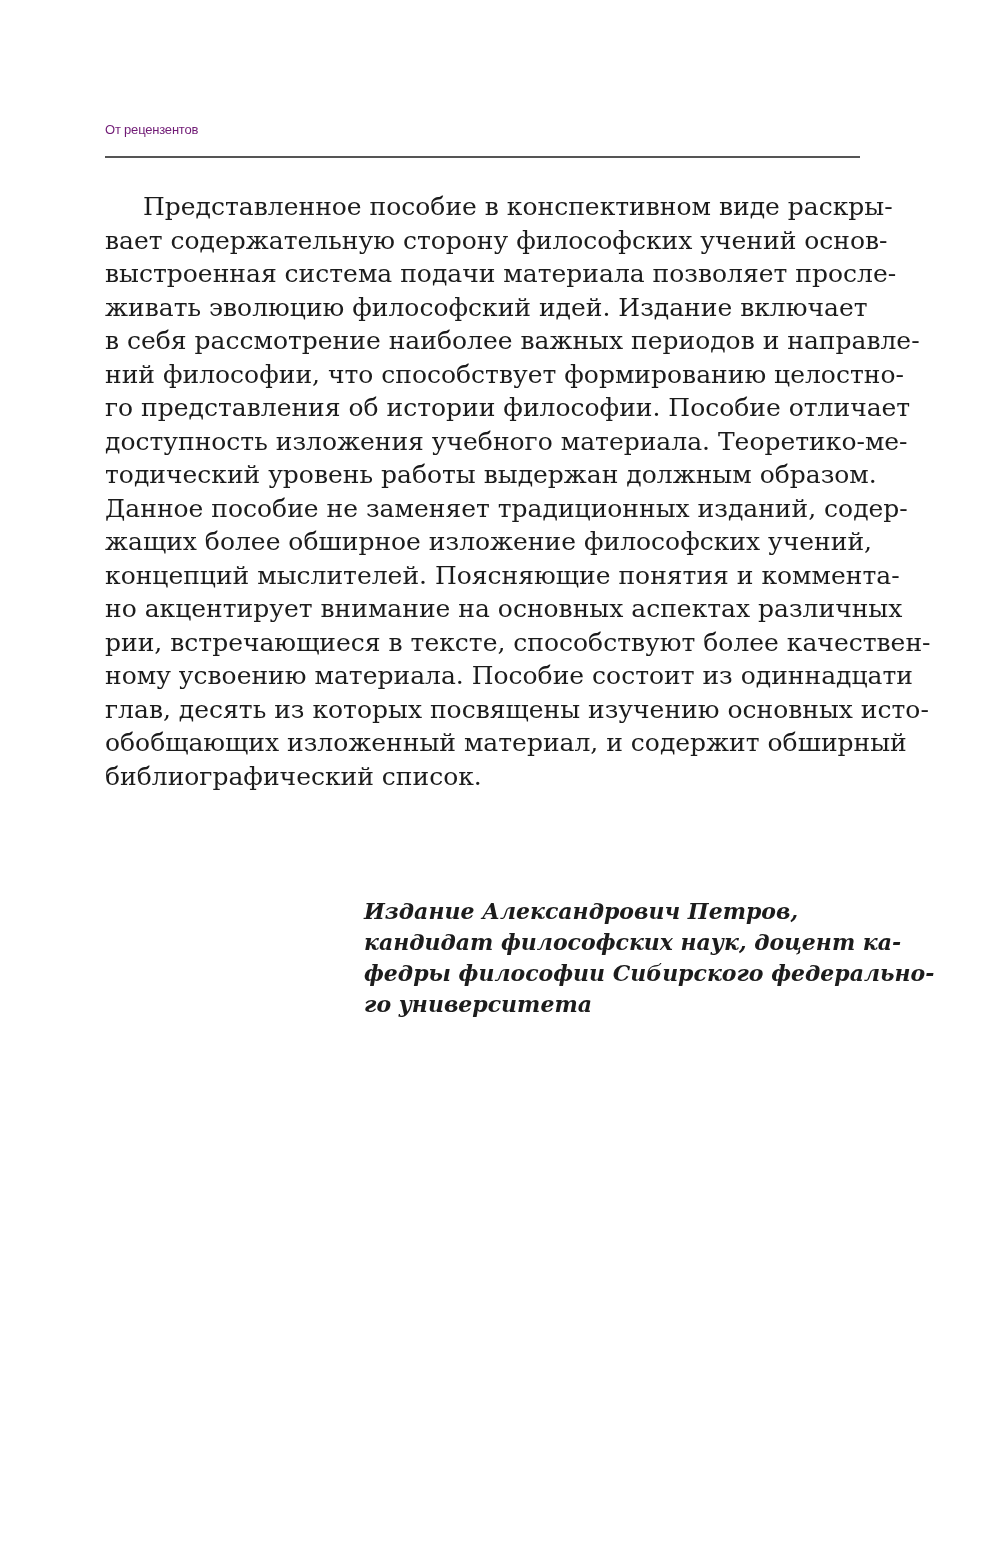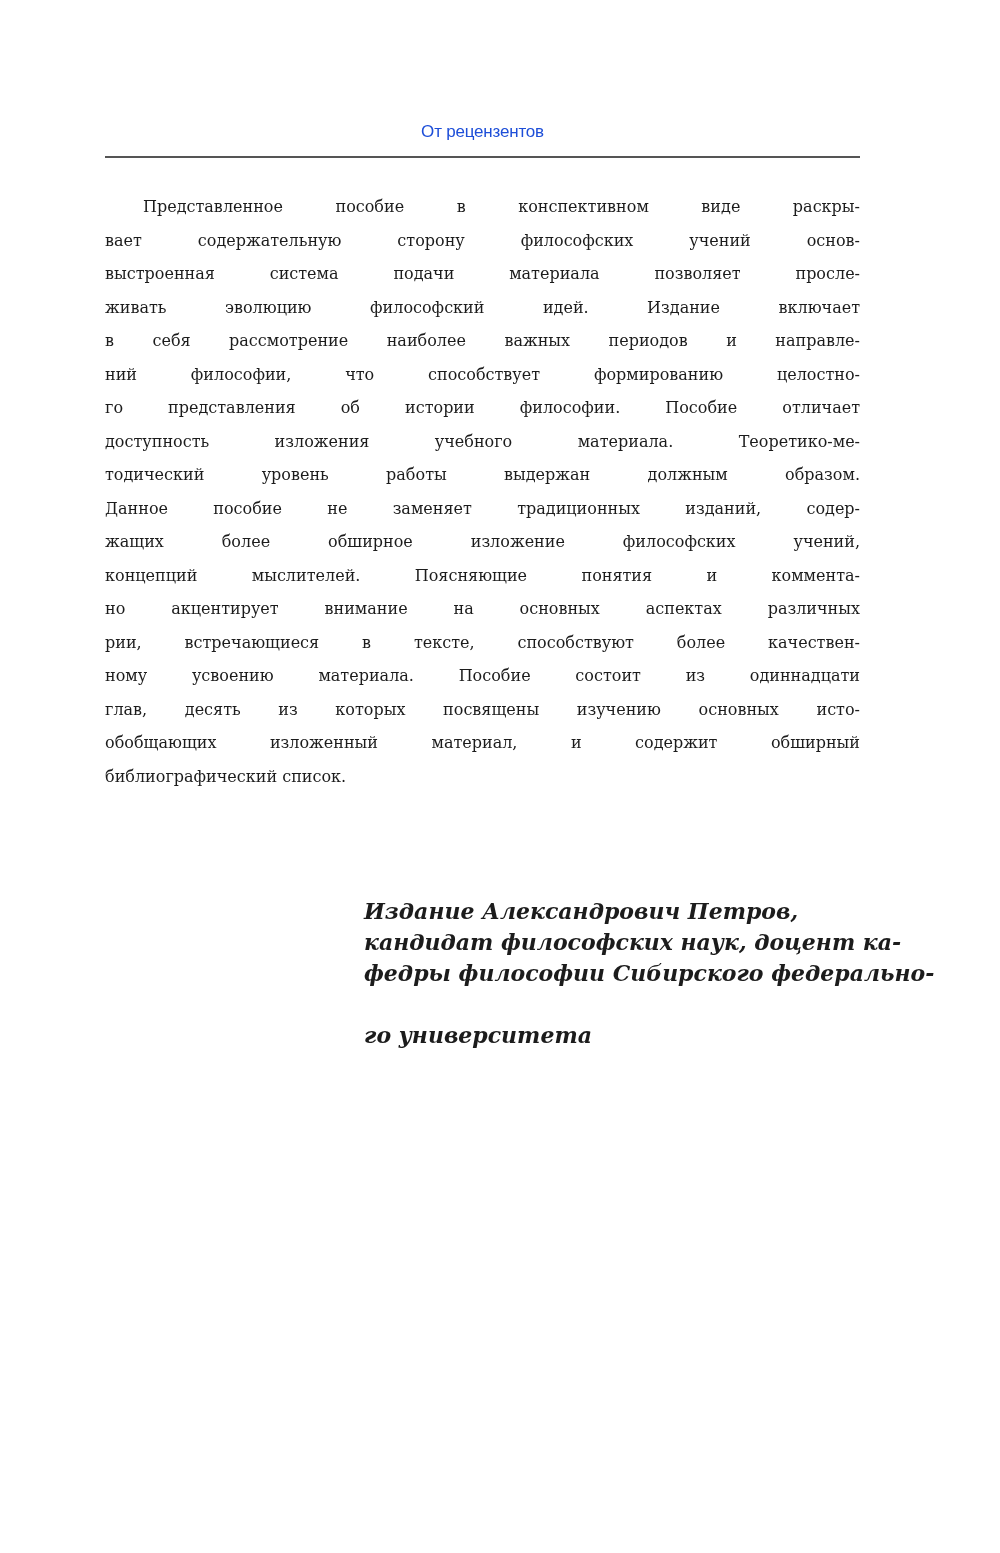--- a/index.html
+++ b/index.html
@@ -12,41 +12,41 @@
       height: 1553px;
       position: relative;
       overflow: hidden;
       color: #1c1c1c;
     }
     .running-head {
       position: absolute;
       left: 105px;
       width: 755px;
       top: 122px;
-      text-align: center;
+      text-align: left;
       font-family: "Liberation Sans", "DejaVu Sans", sans-serif;
-      font-size: 17px;
-      color: #1d4ed8;
+      font-size: 13px;
+      color: #701a75;
       letter-spacing: -0.2px;
     }
     .head-rule {
       position: absolute;
       left: 105px;
       width: 755px;
       top: 156px;
       height: 0;
       border-top: 2px solid #555555;
     }
     .body-text {
       position: absolute;
       left: 105px;
       width: 755px;
       top: 190px;
       font-family: "DejaVu Serif", "Liberation Serif", serif;
-      font-size: 16px;
+      font-size: 25px;
       line-height: 33.5px;
       color: #1c1c1c;
     }
     .line {
       display: block;
       white-space: nowrap;
       text-align: justify;
       text-align-last: justify;
       height: 33.5px;
     }
@@ -74,21 +74,20 @@
     }
     .sig-line {
       display: block;
       white-space: nowrap;
       text-align: justify;
       text-align-last: justify;
       font-weight: bold;
     }
     .sig-line.last {
       text-align-last: left;
-      margin-top: 31px;
     }
   </style>
 </head>
 <body>
 
 <div class="running-head">От рецензентов</div>
 <div class="head-rule"></div>
 
 <div class="body-text">
   <span class="line indent">Представленное пособие в конспективном виде раскры-</span>

